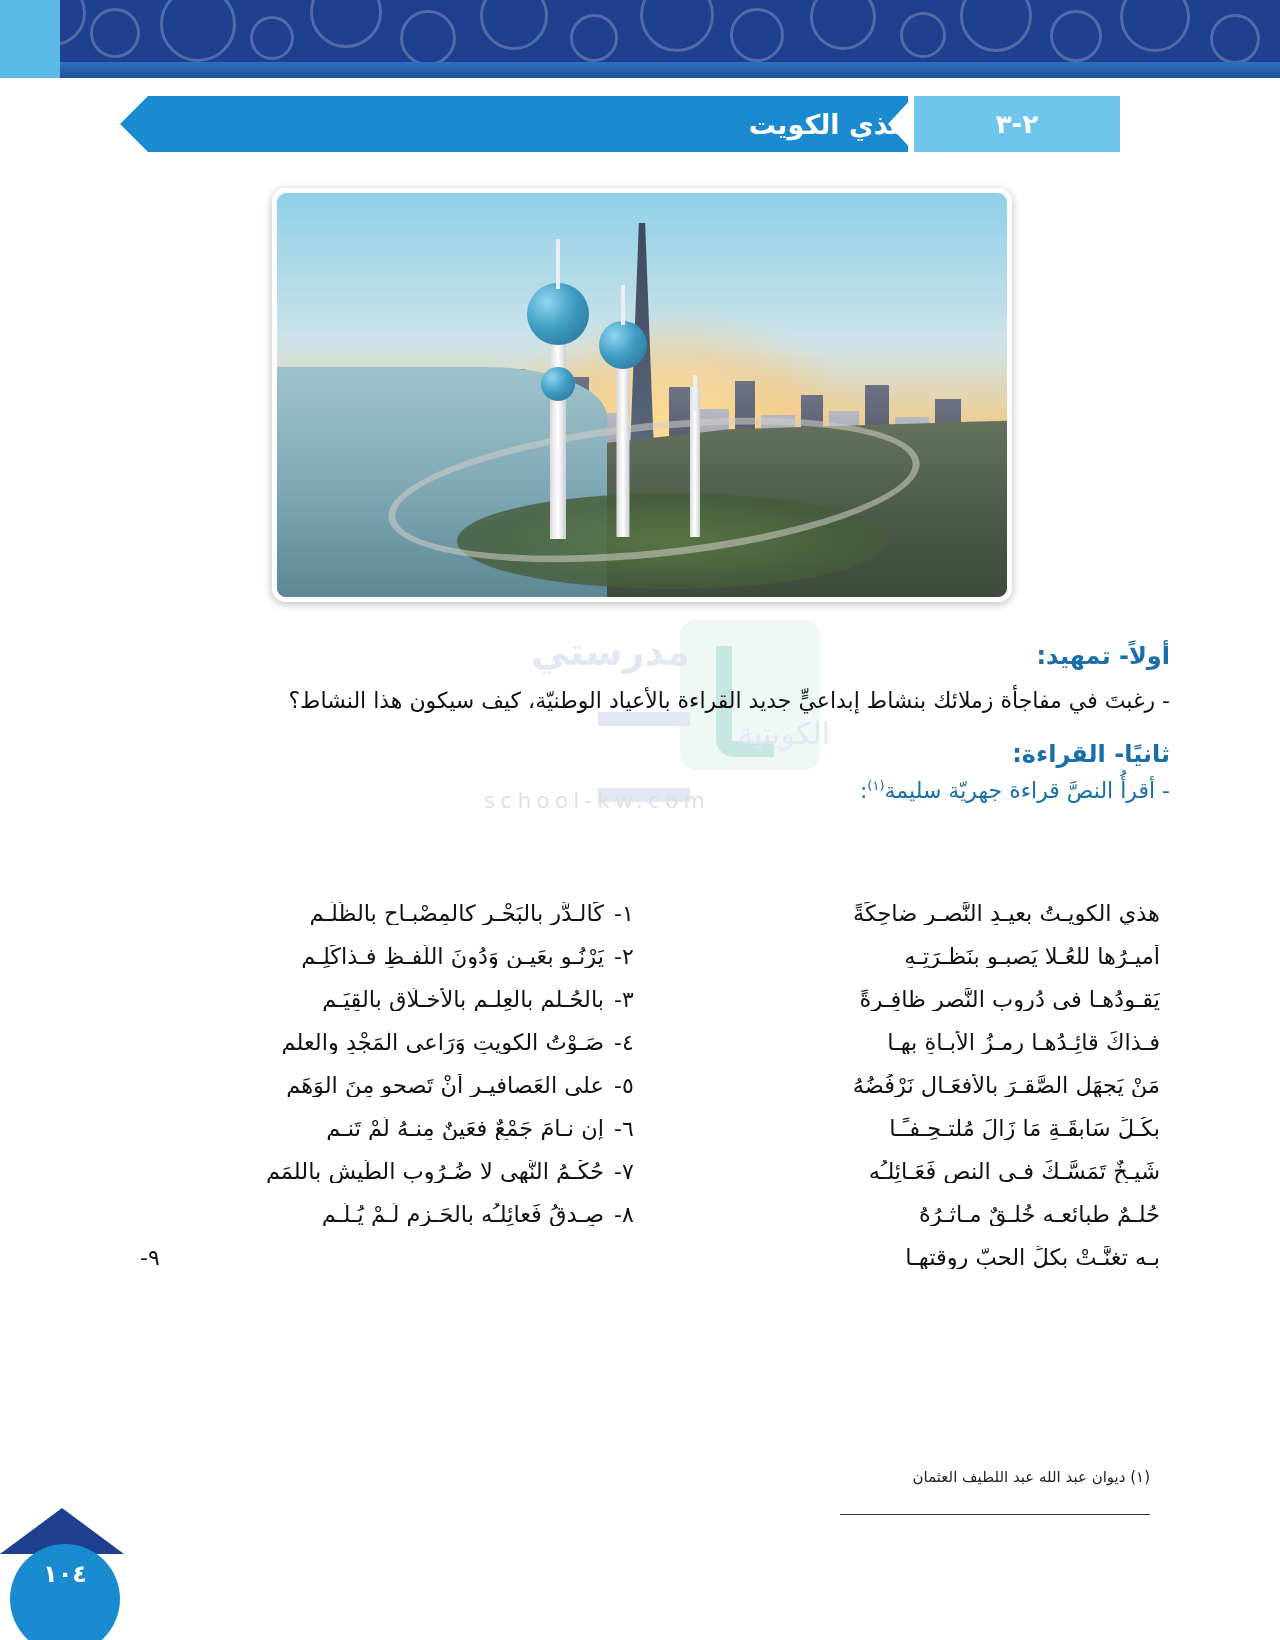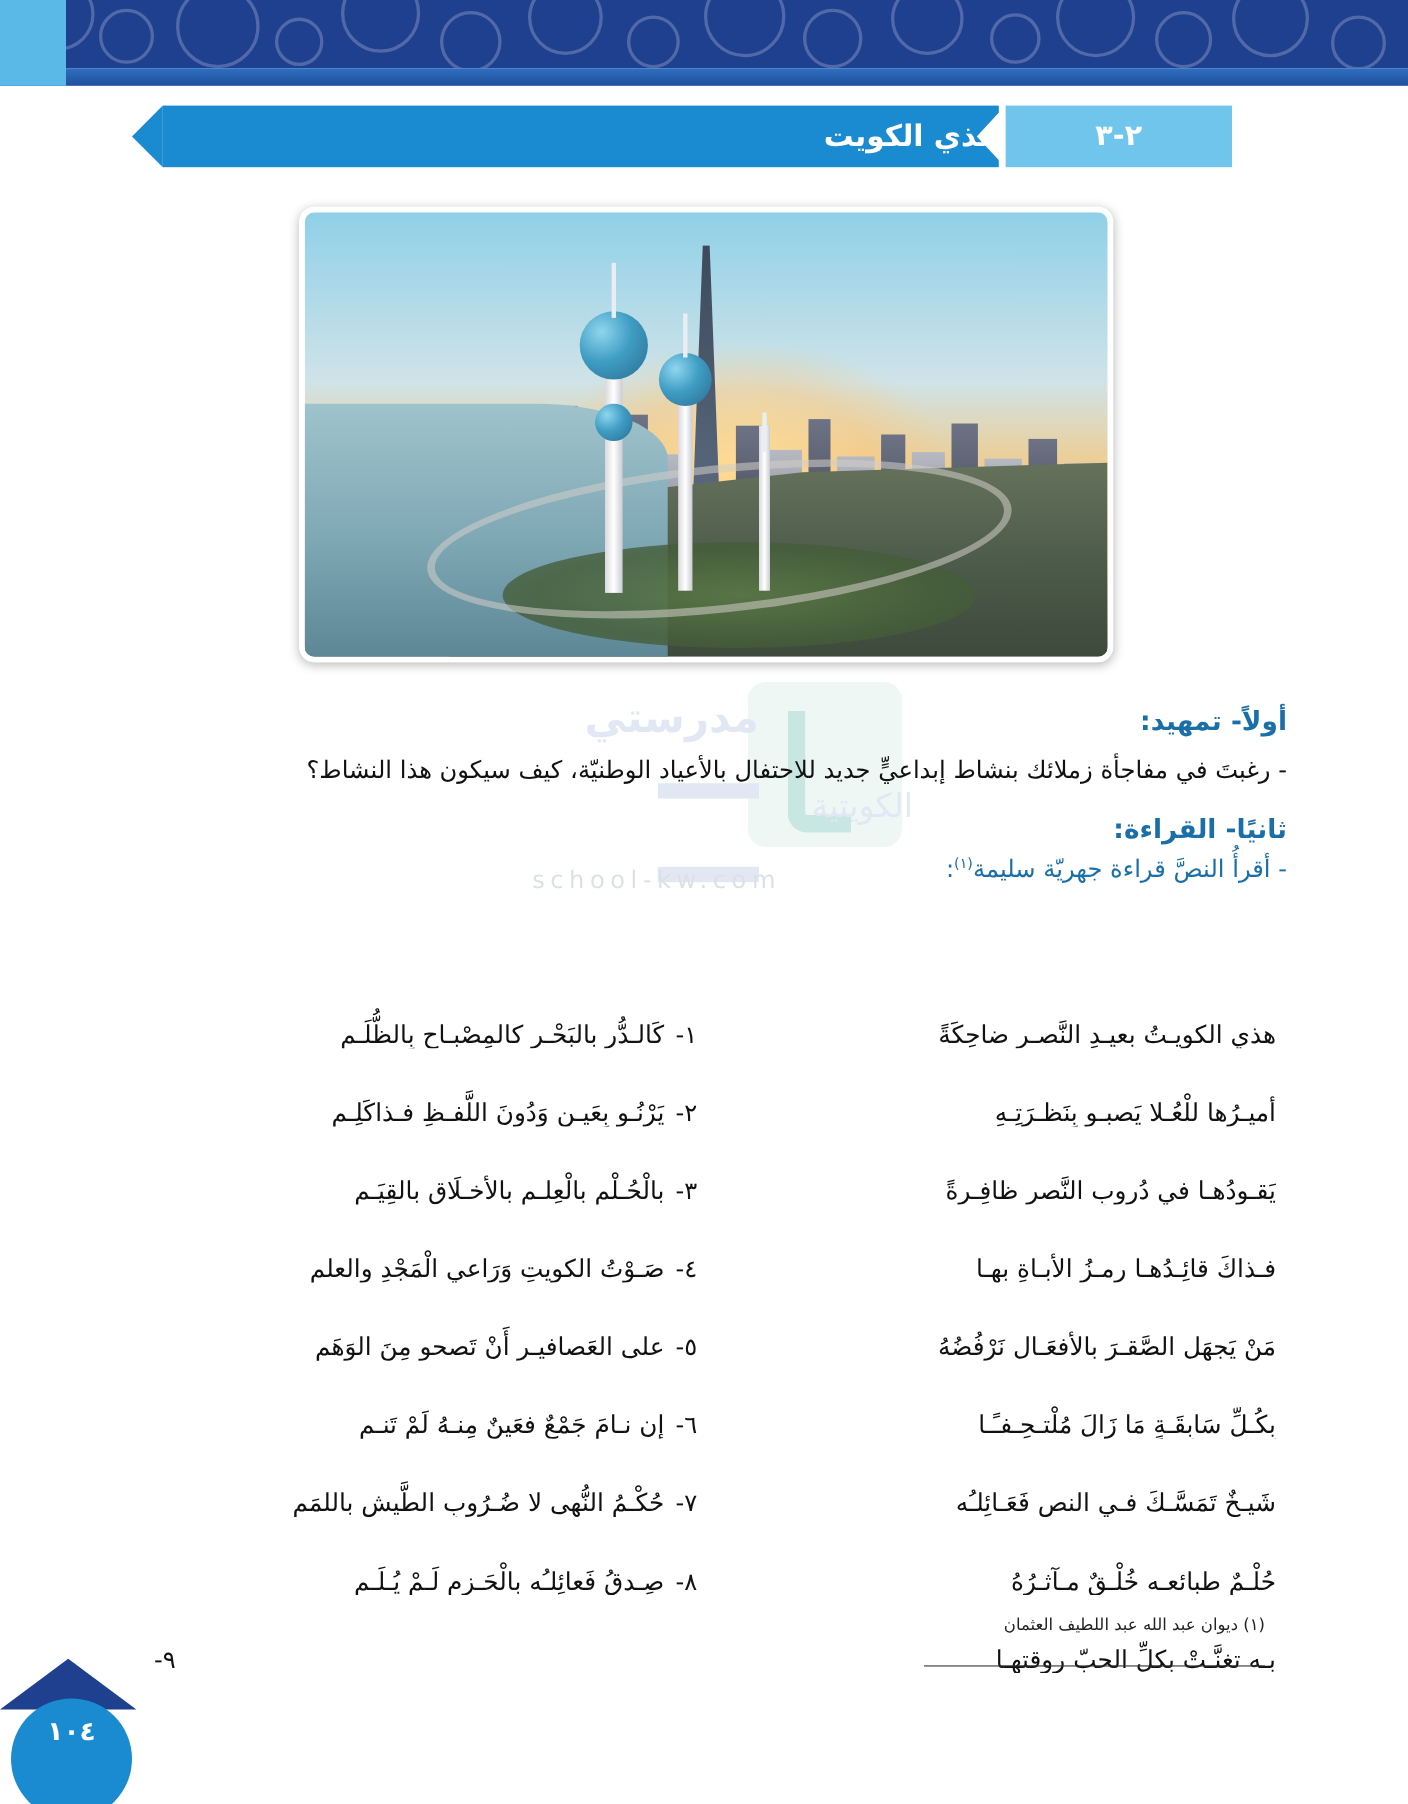--- a/index.html
+++ b/index.html
@@ -250,21 +250,21 @@
     padding-left: 10px;
     font-size: 22px;
   }
   .hemi {
     flex: 1 1 0;
     display: flex;
     justify-content: space-between;
     white-space: nowrap;
     overflow: hidden;
   }
-  .hemi > span { display: inline-block; margin-top: 28px; }
+  .hemi > span { display: inline-block; }
   .hemi.first { padding-left: 26px; }
 
   
   .footnote-rule {
     position: absolute;
     top: 1514px;
     right: 130px;
     width: 310px;
     height: 1px;
     background: #333;
@@ -457,21 +457,21 @@
 <div class="watermark">
   <div class="wm-badge"></div>
   <div class="wm-mark"></div>
   <div class="wm-text-main">مدرستي</div>
   <div class="wm-text-sub">الكويتية</div>
   <div class="wm-url">school-kw.com</div>
 </div>
 
 <div class="content">
   <div class="heading">أولاً- تمهيد:</div>
-  <p class="para">- رغبتَ في مفاجأة زملائك بنشاط إبداعيٍّ جديد للاحتفال بالأعياد الوطنيّة، كيف سيكون هذا النشاط؟</p>
+  <p class="para">- رغبتَ في مفاجأة زملائك بنشاط إبداعيٍّ جديد القراءة بالأعياد الوطنيّة، كيف سيكون هذا النشاط؟</p>
   <div class="heading">ثانيًا- القراءة:</div>
   <div class="subpoint">
     <span>- أقرأُ النصَّ قراءة جهريّة سليمة</span><span class="sup">(١)</span><span>:</span>
   </div>
 </div>
 
 <div class="poem">
 
   <div class="verse">
     <div class="hemi first">

